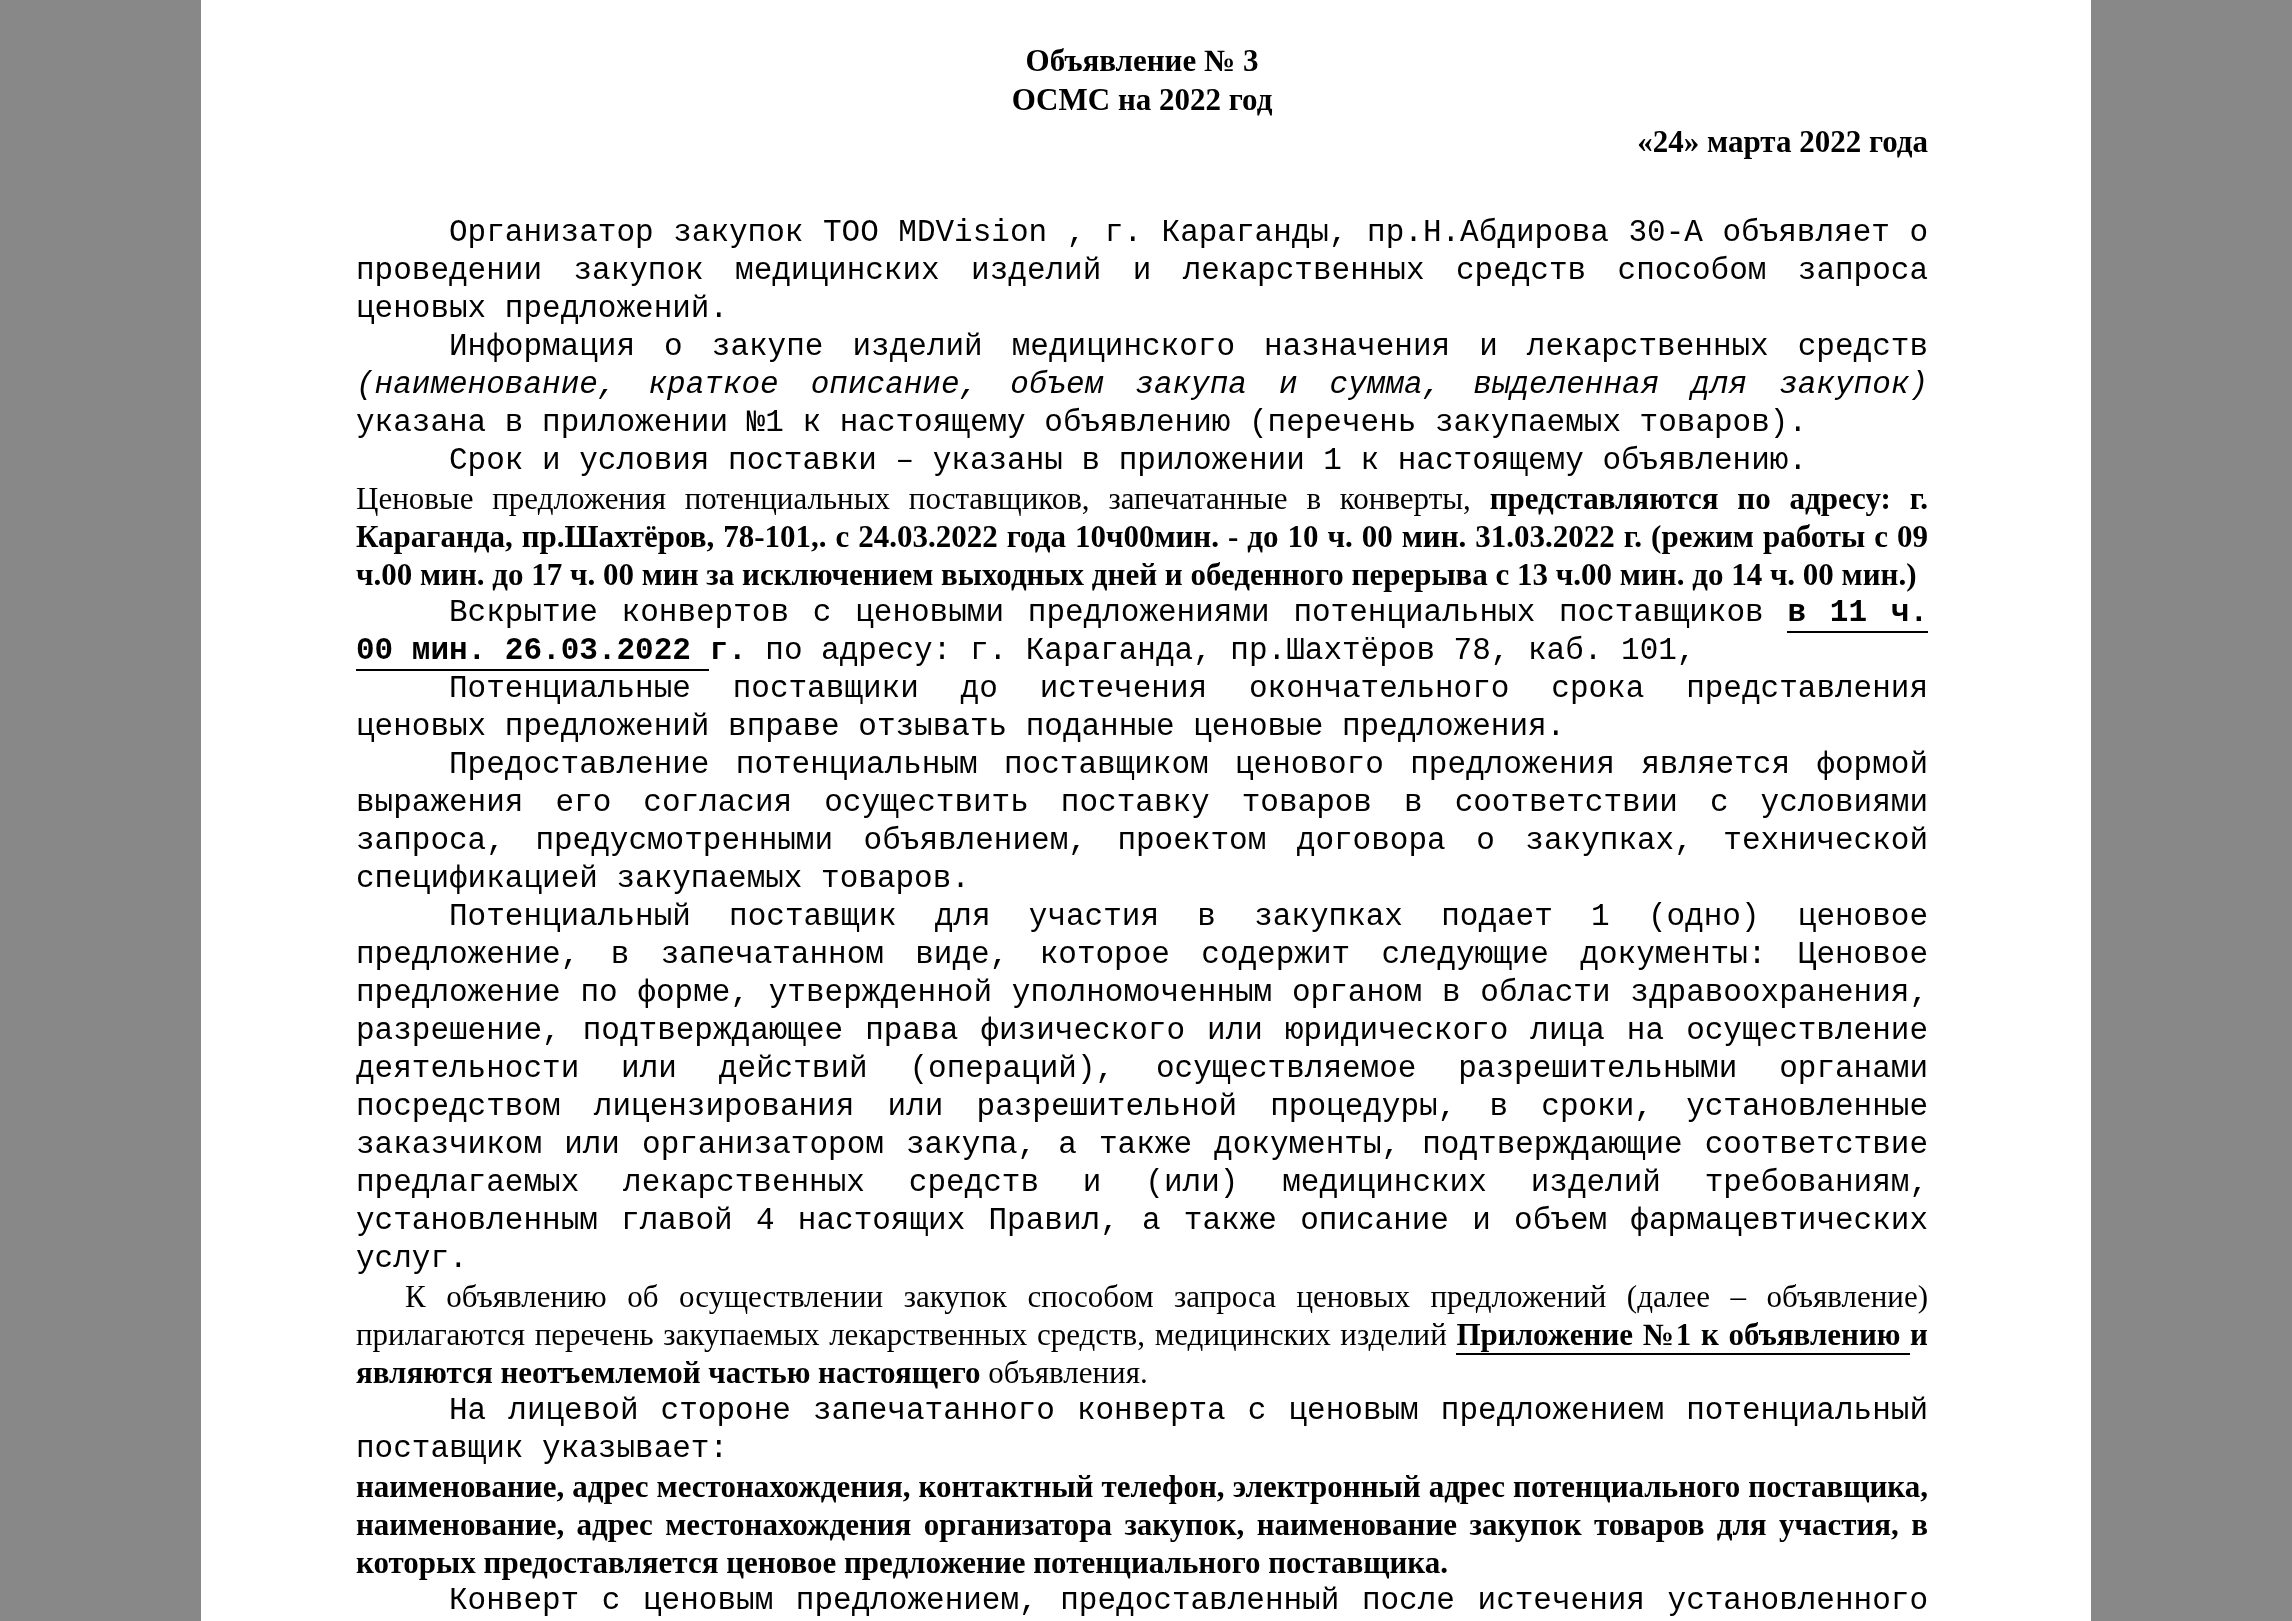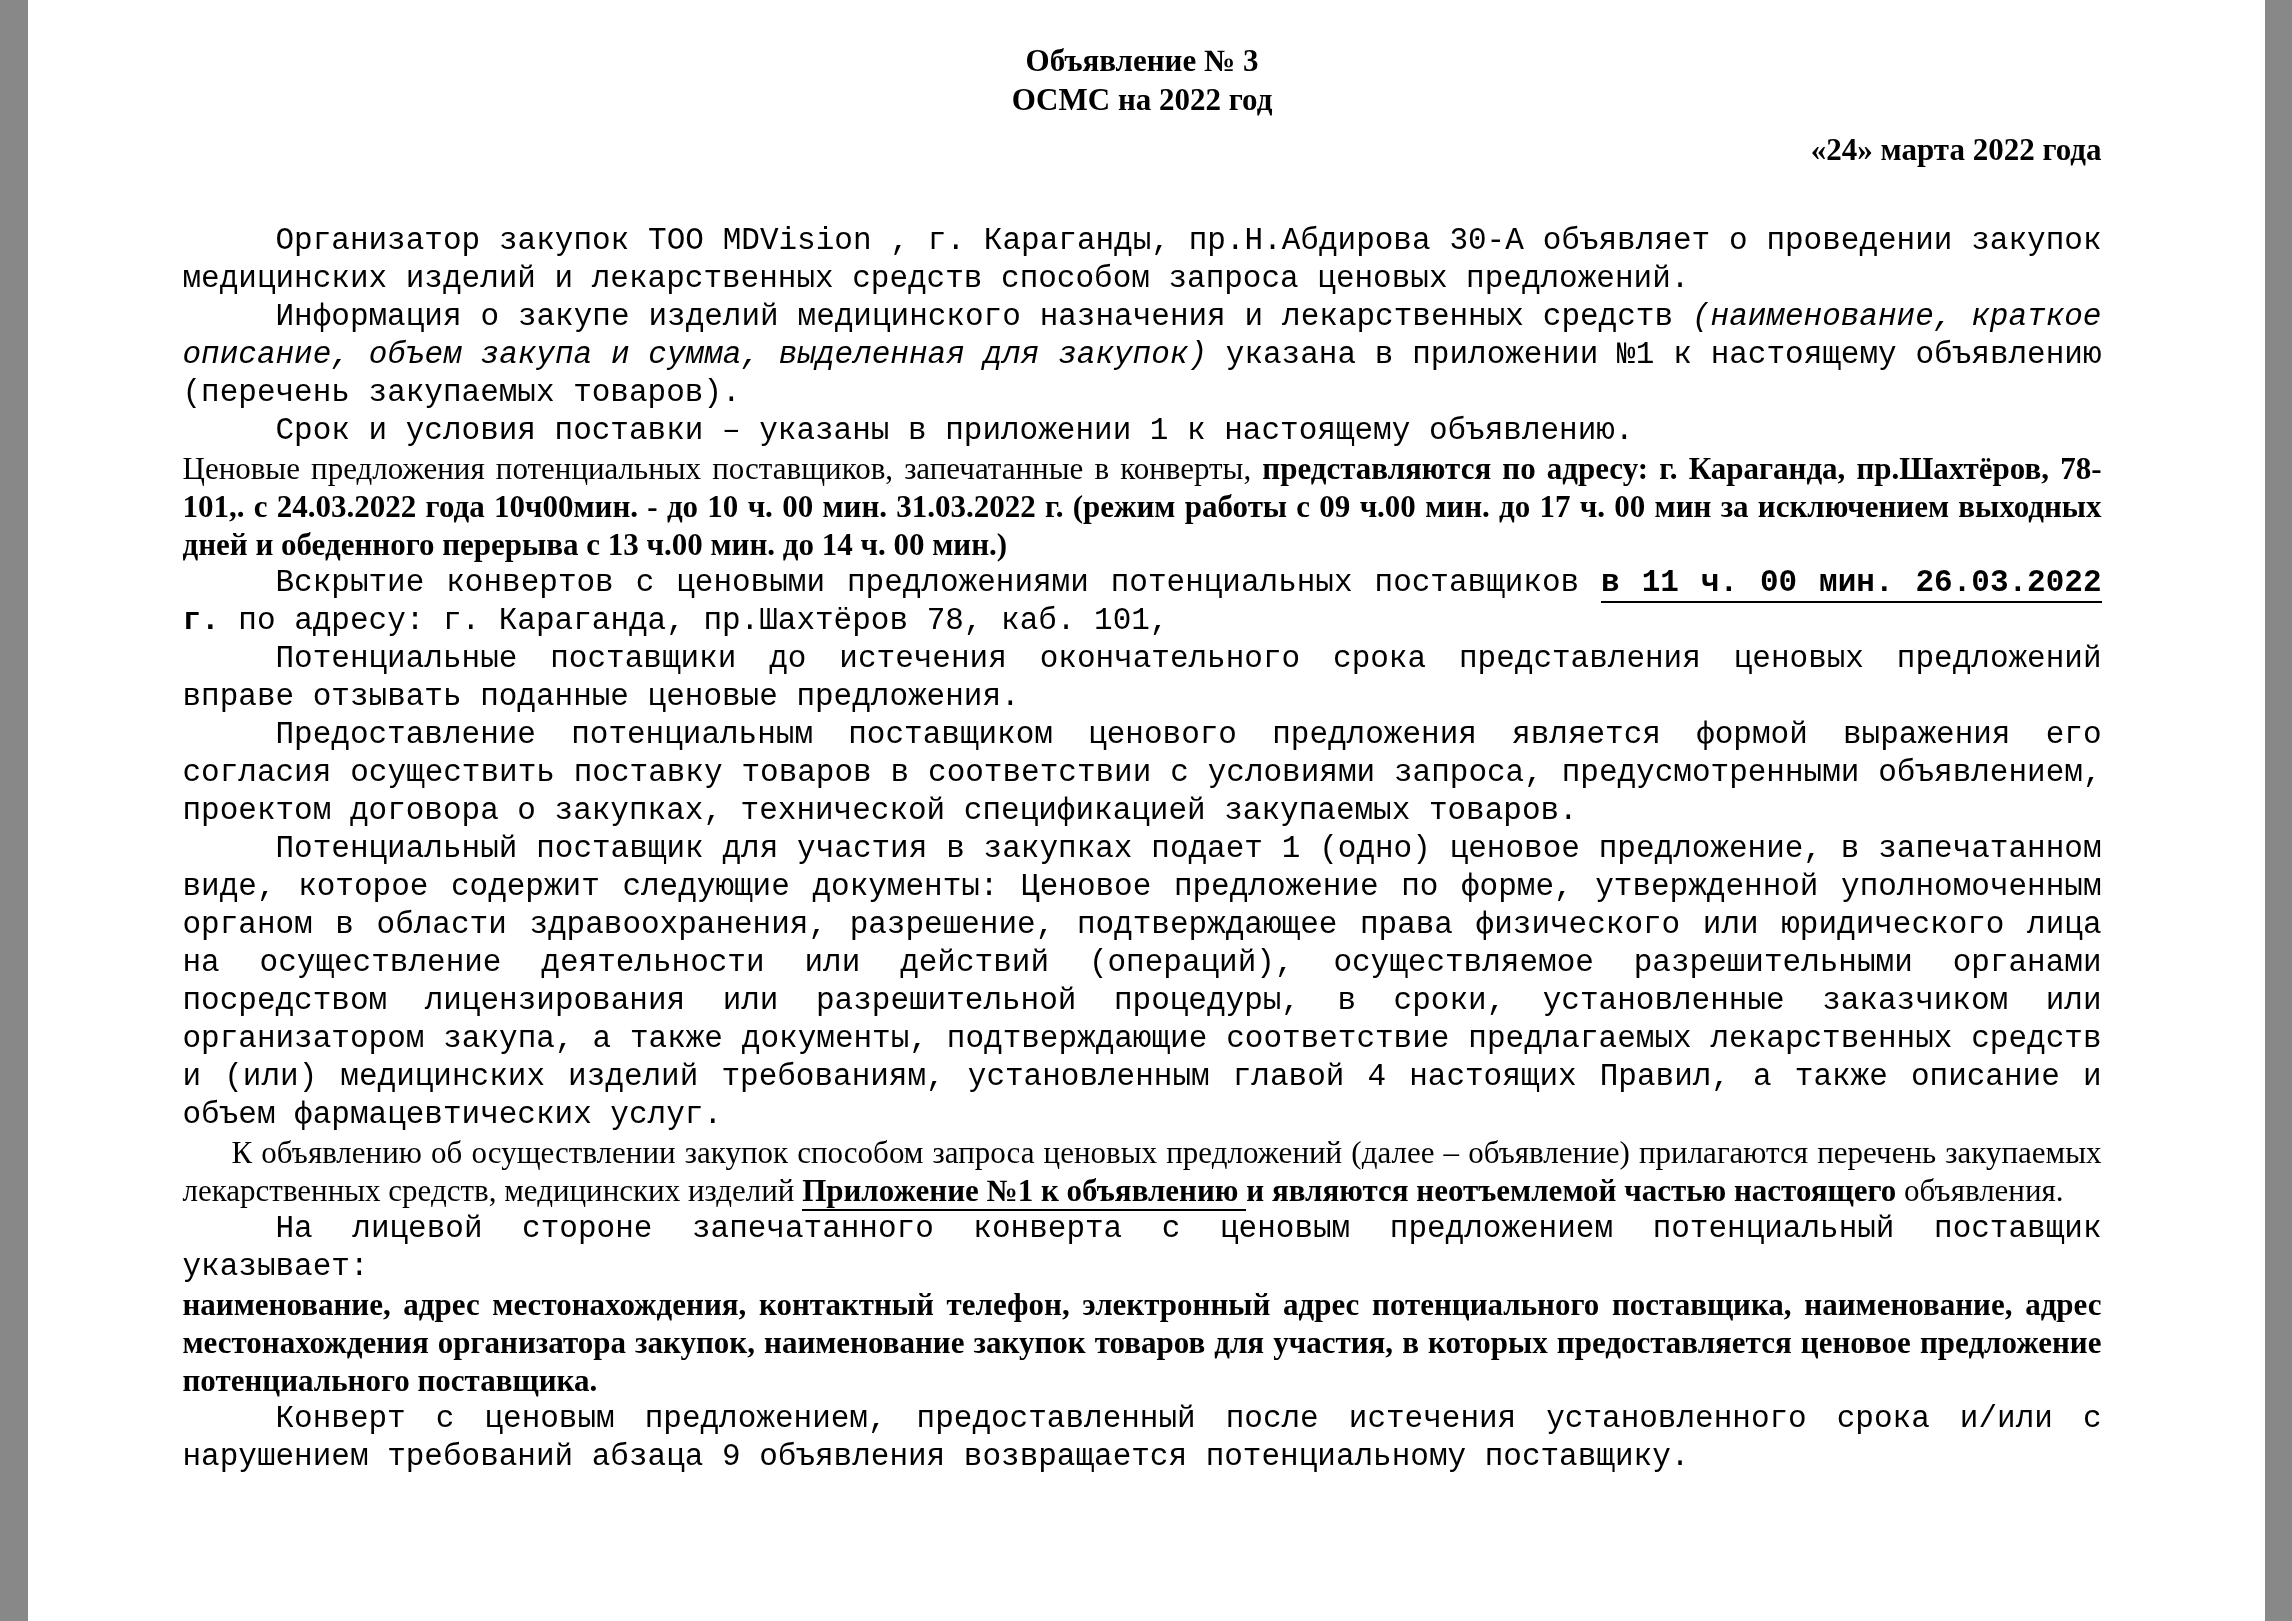--- a/index.html
+++ b/index.html
@@ -1,31 +1,31 @@
 <!DOCTYPE html>
 <html lang="ru"><head>
 <meta charset="utf-8">
 <style>
   html, body { margin: 0; padding: 0; background: #888; }
   .page {
     position: relative;
-    width: 2237px;
+    width: 1890px;
     height: 1621px;
     margin: 0 auto;
     background: #ffffff;
     box-sizing: border-box;
     padding: 41px 163px 0 155px;
     font-family: "Liberation Serif", "DejaVu Serif", serif;
     font-size: 31px;
     color: #000000;
     overflow: hidden;
   }
   .title-block { text-align: center; font-weight: bold; line-height: 39px; }
   .title-line { margin: 0; }
-  .date-line { text-align: right; font-weight: bold; line-height: 39px; margin-top: 11px; }
+  .date-line { text-align: right; font-weight: bold; line-height: 39px; margin-top: 3px; }
   .doc-body { margin-top: 53px; text-align: justify; line-height: 38px; }
   .doc-body p { margin: 0; padding: 0; }
   .ind { text-indent: 93px; font-family: Liberation Mono, monospace; }
   .ind-sm { text-indent: 49px; }
   .b { font-weight: bold; margin-top: 36px; }
   .i { font-style: italic; }
   .bu { font-weight: bold; border-bottom: 2.9px solid #000; padding-bottom: 1px; }
   .tab { display: inline-block; width: 55px; }
 </style>
 </head>

